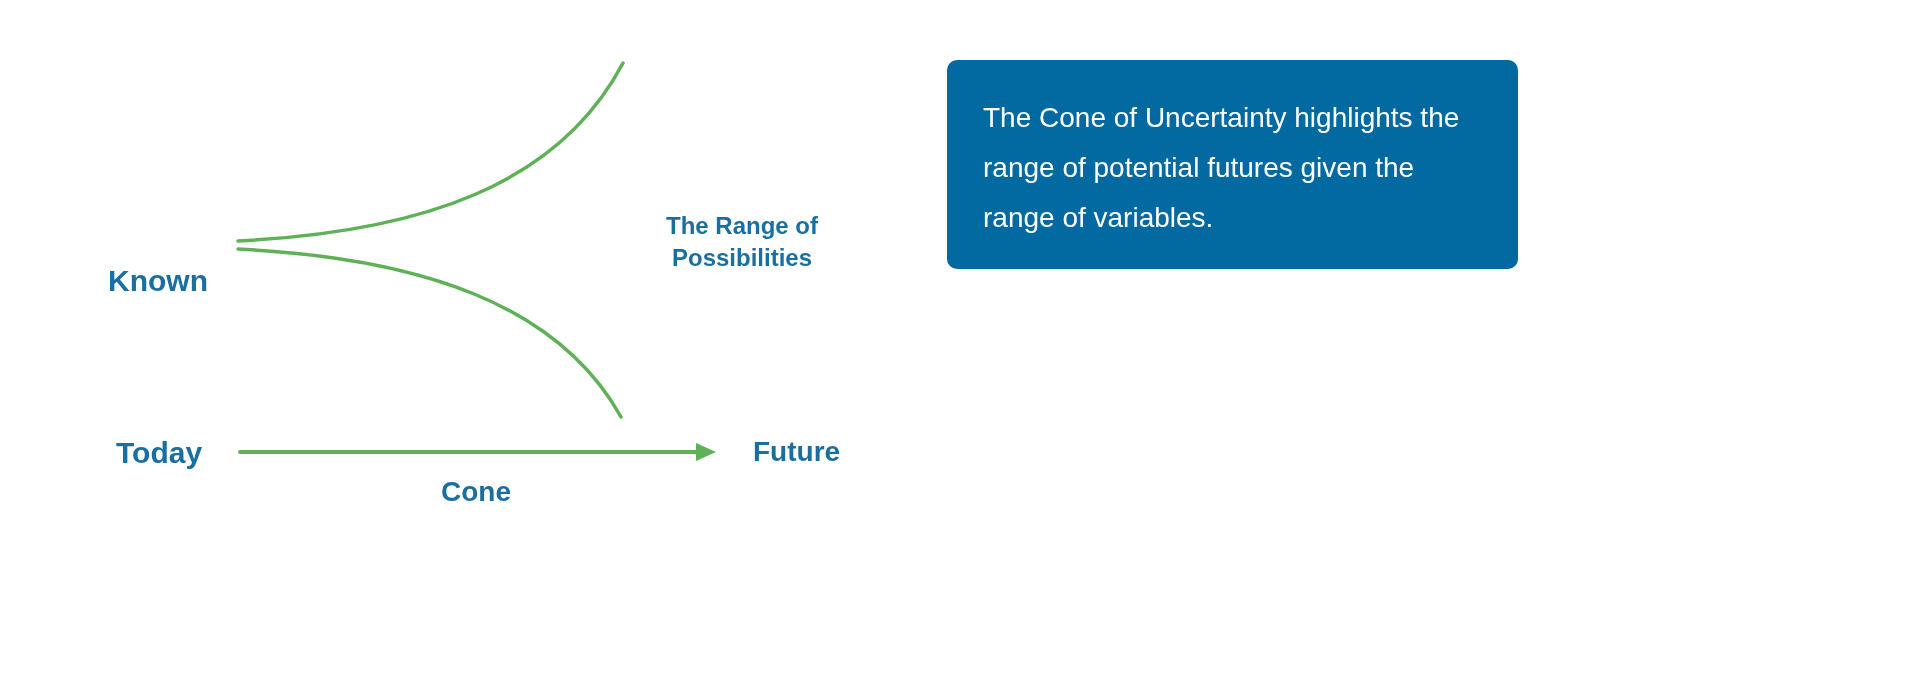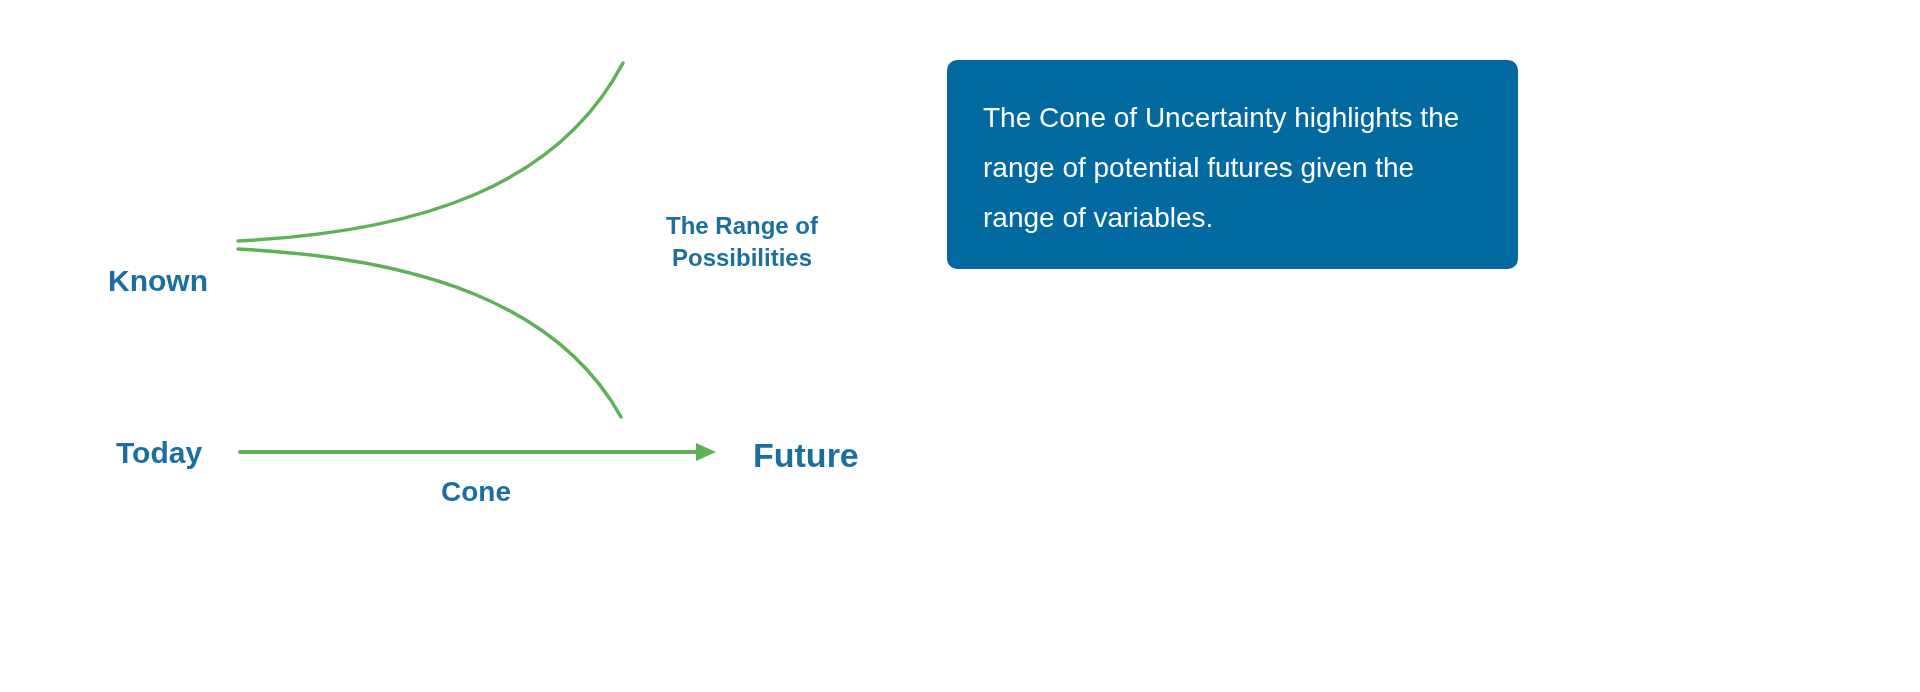--- a/index.html
+++ b/index.html
@@ -23,21 +23,21 @@
     height: 560px;
   }
   .label {
     position: absolute;
     color: #1a6fa0;
     font-weight: bold;
     white-space: nowrap;
   }
   .label-known   { left: 108px; top: 224px; font-size: 30px; margin-top: 40px; }
   .label-today   { left: 116px; top: 436px; font-size: 30px; text-align: center; }
-  .label-future  { left: 753px; top: 436px; font-size: 34px; }
+  .label-future  { left: 753px; top: 436px; font-size: 28px; }
   .label-time    { left: 441px; top: 476px; font-size: 28px; }
   .label-range {
     position: absolute;
     left: 632px;
     top: 210px;
     width: 220px;
     text-align: center;
     color: #1a6fa0;
     font-weight: bold;
     font-size: 24px;

